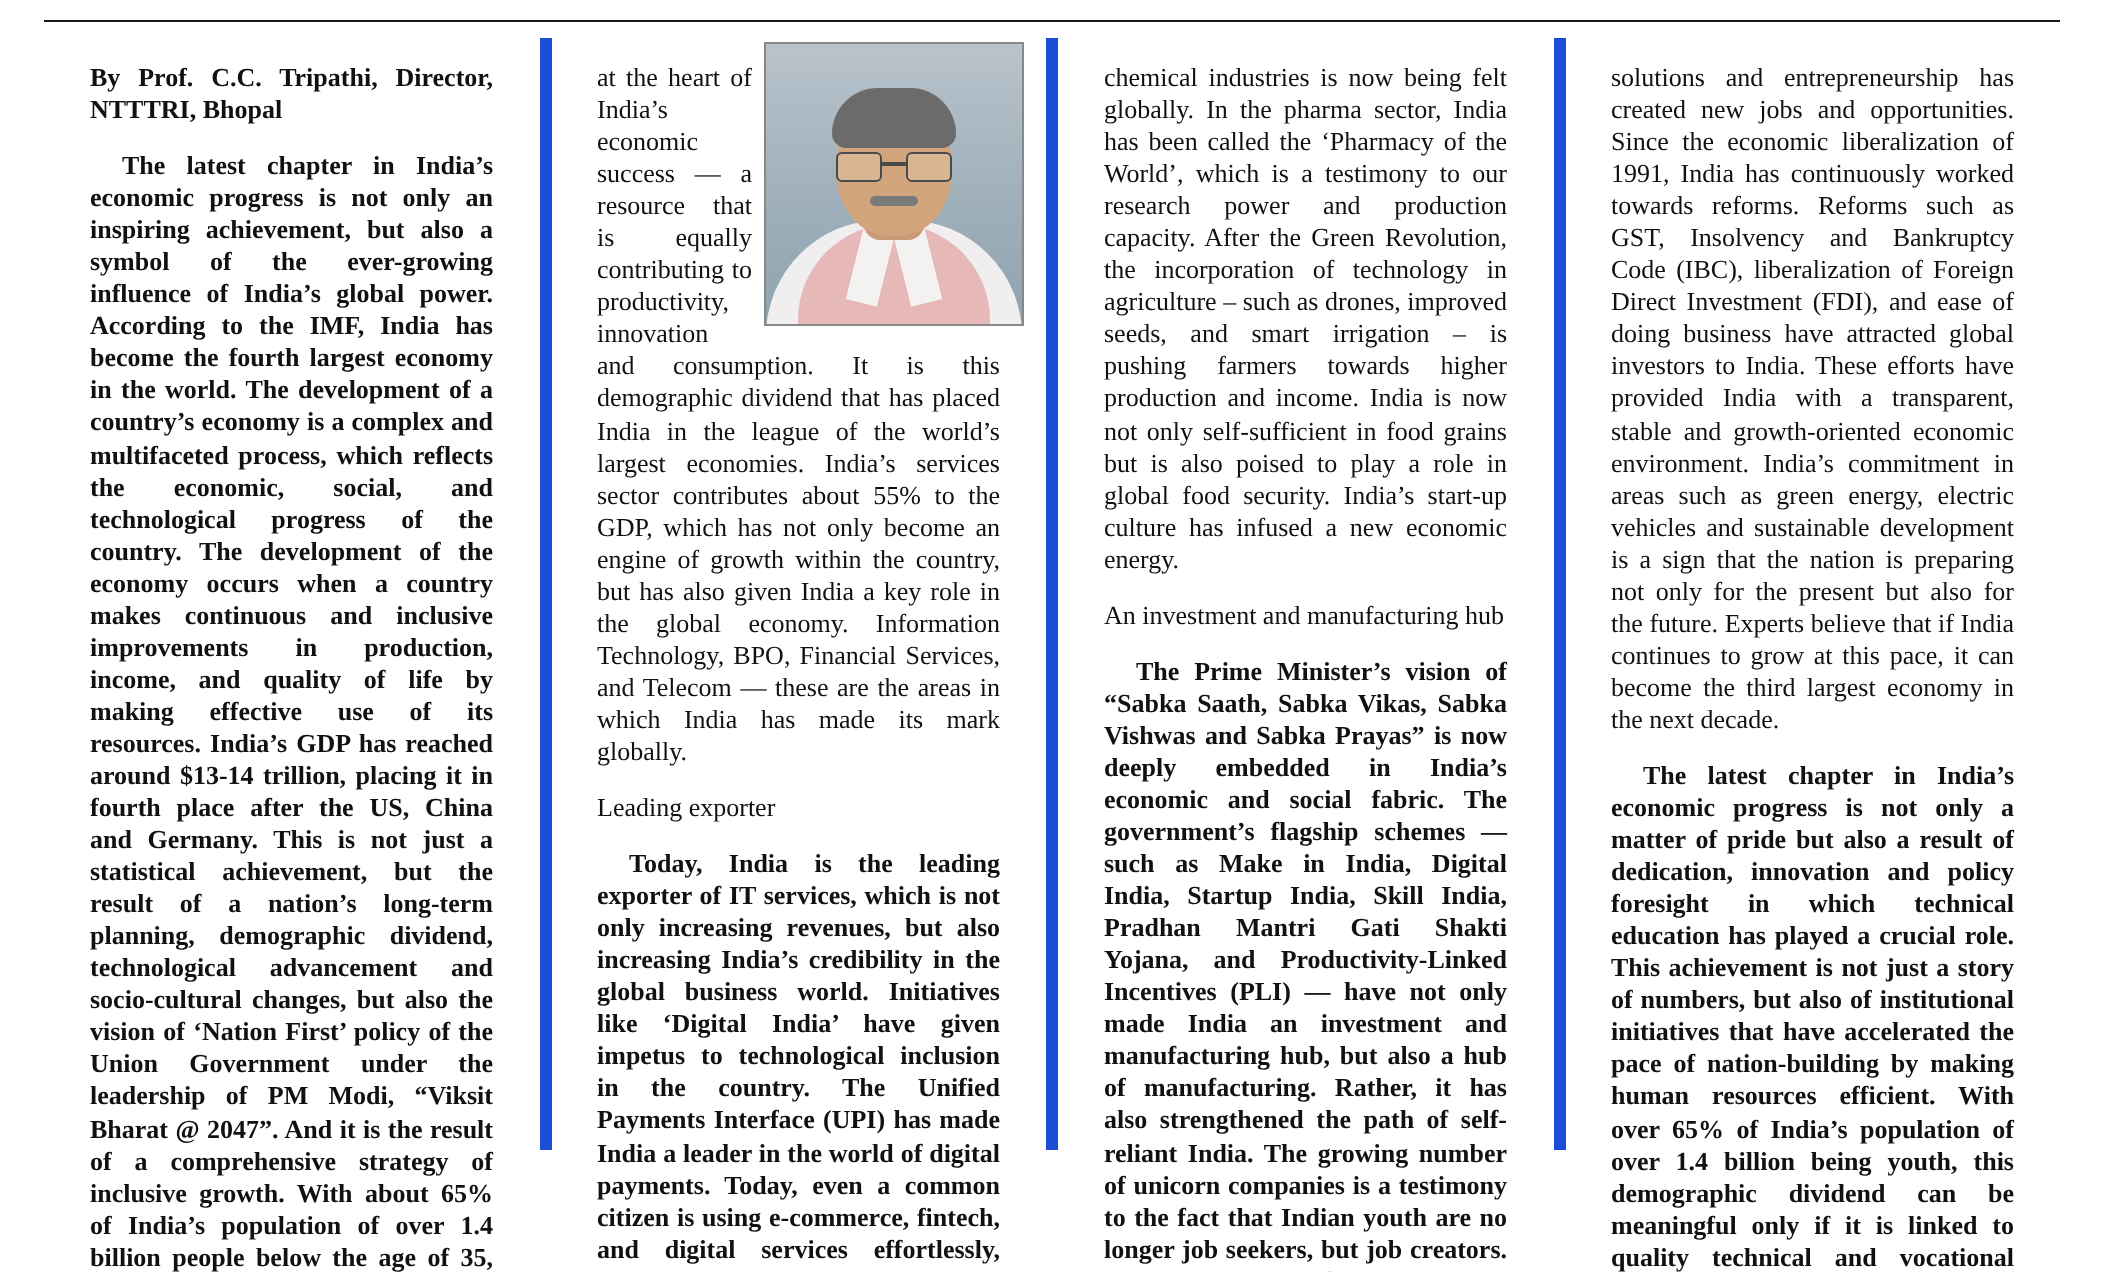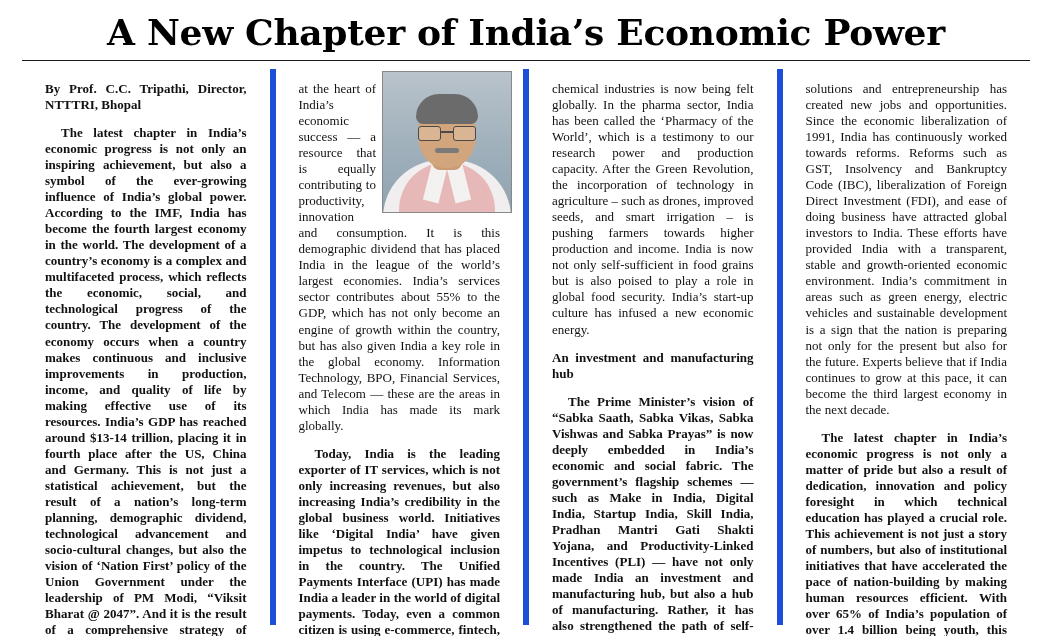--- a/index.html
+++ b/index.html
@@ -64,21 +64,21 @@
     font-weight: bold;
   }
   .byline {
     font-weight: bold;
     font-size: 13.4px;
     line-height: 1.22;
     margin: 0 0 2px 0;
     text-align: left;
   }
   .subhead {
-    font-weight: bold;
+    font-weight: normal;
     font-size: 13.2px;
     text-align: center;
     margin: 3px 0 2px 0;
     line-height: 1.2;
   }
   .photo {
     float: right;
     width: 128px;
     height: 140px;
     margin: 2px 0 3px 6px;
@@ -171,21 +171,20 @@
     width: 24px; height: 5px;
     background: #7a7a7a;
     border-radius: 3px;
   }
 </style>
 </head>
 <body>
 
 <div class="page">
 
-  <h1 class="headline">A New Chapter of India’s Economic Power</h1>
   <hr class="rule">
 
   <div class="columns">
 
     <div class="col">
       <p class="byline">By Prof. C.C. Tripathi, Director, NTTTRI, Bhopal</p>
       <p class="indent">The latest chapter in India’s economic progress is not only an inspiring achievement, but also a symbol of the ever-growing influence of India’s global power. According to the IMF, India has become the fourth largest economy in the world. The development of a country’s economy is a complex and multifaceted process, which reflects the economic, social, and technological progress of the country. The development of the economy occurs when a country makes continuous and inclusive improvements in production, income, and quality of life by making effective use of its resources. India’s GDP has reached around $13-14 trillion, placing it in fourth place after the US, China and Germany. This is not just a statistical achievement, but the result of a nation’s long-term planning, demographic dividend, technological advancement and socio-cultural changes, but also the vision of ‘Nation First’ policy of the Union Government under the leadership of PM Modi, “Viksit Bharat @ 2047”. And it is the result of a comprehensive strategy of inclusive growth. With about 65% of India’s population of over 1.4 billion people below the age of 35, this young workforce is now</p>
     </div>
 
     <div class="col">
@@ -196,20 +195,21 @@
         <div class="collarL"></div>
         <div class="collarR"></div>
         <div class="neck"></div>
         <div class="head"></div>
         <div class="hair"></div>
         <div class="glasses"></div>
         <div class="bridge"></div>
         <div class="stache"></div>
       </div>
       <p>at the heart of India’s economic success — a resource that is equally contributing to productivity, innovation and consumption. It is this demographic dividend that has placed India in the league of the world’s largest economies. India’s services sector contributes about 55% to the GDP, which has not only become an engine of growth within the country, but has also given India a key role in the global economy. Information Technology, BPO, Financial Services, and Telecom — these are the areas in which India has made its mark globally.</p>
+      <p class="subhead">Leading exporter</p>
       <p class="indent">Today, India is the leading exporter of IT services, which is not only increasing revenues, but also increasing India’s credibility in the global business world. Initiatives like ‘Digital India’ have given impetus to technological inclusion in the country. The Unified Payments Interface (UPI) has made India a leader in the world of digital payments. Today, even a common citizen is using e-commerce, fintech, and digital services effortlessly, giving the economy momentum from the grassroots level. Schemes like ‘Make in India’ have rejuvenated India’s manufacturing sector. India’s presence in automobile, pharmaceutical, textile and</p>
     </div>
 
     <div class="col">
       <p>chemical industries is now being felt globally. In the pharma sector, India has been called the ‘Pharmacy of the World’, which is a testimony to our research power and production capacity. After the Green Revolution, the incorporation of technology in agriculture – such as drones, improved seeds, and smart irrigation – is pushing farmers towards higher production and income. India is now not only self-sufficient in food grains but is also poised to play a role in global food security. India’s start-up culture has infused a new economic energy.</p>
       <p class="subhead">An investment and manufacturing hub</p>
       <p class="indent">The Prime Minister’s vision of “Sabka Saath, Sabka Vikas, Sabka Vishwas and Sabka Prayas” is now deeply embedded in India’s economic and social fabric. The government’s flagship schemes — such as Make in India, Digital India, Startup India, Skill India, Pradhan Mantri Gati Shakti Yojana, and Productivity-Linked Incentives (PLI) — have not only made India an investment and manufacturing hub, but also a hub of manufacturing. Rather, it has also strengthened the path of self-reliant India. The growing number of unicorn companies is a testimony to the fact that Indian youth are no longer job seekers, but job creators. This wave of innovation, technological</p>
     </div>
 
     <div class="col">

